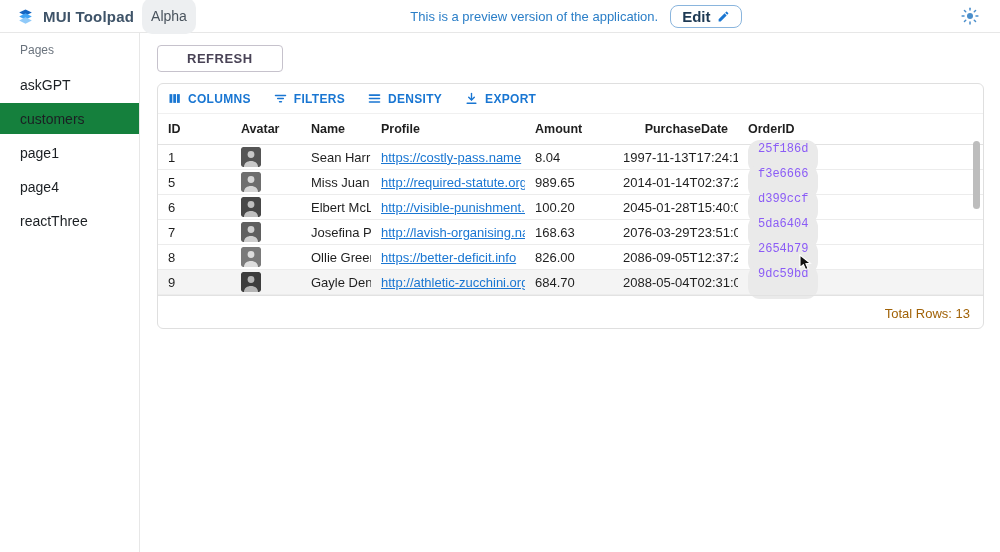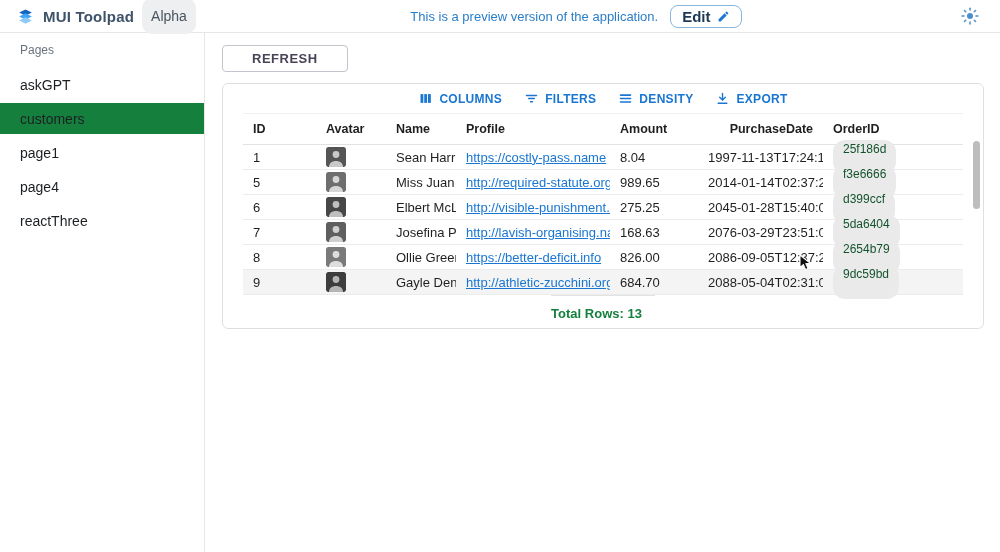--- a/index.html
+++ b/index.html
@@ -10,46 +10,46 @@
   .brand { display:flex; align-items:center; gap:8px; }
   .brand-title { font-size:15px; font-weight:bold; color:#3e5368; letter-spacing:.2px; }
   .alpha-chip { background:#edeff1; color:#49535d; font-size:14px; padding:10px 9px; border-radius:10px; }
   .topbar-center { flex:1; display:flex; align-items:center; justify-content:center; gap:12px; }
   .preview-text { font-size:13px; color:#2a7ec7; }
   .edit-btn { display:flex; align-items:center; gap:6px; border:1px solid #8ab5dd; background:#fff; border-radius:8px; height:23px; padding:0 11px; font-size:15px; font-weight:bold; color:#1d3953; cursor:pointer; }
   .theme-btn { width:28px; height:28px; border:none; background:transparent; display:flex; align-items:center; justify-content:center; cursor:pointer; }
 
   
   .shell { display:flex; height:519px; }
-  .sidebar { width:205px; border-right:1px solid #e7e7e7; padding-top:10px; flex:none; }
+  .sidebar { width:140px; border-right:1px solid #e7e7e7; padding-top:10px; flex:none; }
   .sidebar-caption { font-size:12px; color:#6a737d; padding:0 20px; margin-bottom:12px; }
   .nav-item { height:31px; display:flex; align-items:center; padding-left:20px; font-size:14px; color:#1b1f23; margin-bottom:3px; cursor:pointer; }
   .nav-item.selected { background:#15803d; }
 
   .main { flex:1; padding:12px 16px 0 17px; position:relative; }
   .refresh-btn { height:27px; padding:0 29px; background:#fff; border:1px solid #c6c2cc; border-radius:4px; font-size:13px; font-weight:bold; letter-spacing:.5px; color:#494356; cursor:pointer; font-family:"Liberation Sans",sans-serif; }
 
   
-  .grid-panel { margin-top:11px; height:246px; border:1px solid #dfdfdf; border-radius:6px; display:flex; flex-direction:column; position:relative; background:#fff; overflow:hidden;align-items:center; }
+  .grid-panel { margin-top:11px; height:246px; border:1px solid #dfdfdf; border-radius:6px; display:flex; flex-direction:column; position:relative; background:#fff; overflow:hidden; }
   .grid-toolbar { height:29px; display:flex; align-items:center; gap:22px; padding:0 9px; flex:none; }
   .gt-btn { display:flex; align-items:center; gap:6px; border:none; background:transparent; color:#1976d2; font-size:12px; font-weight:bold; letter-spacing:.3px; cursor:pointer; font-family:"Liberation Sans",sans-serif; }
 
   .grid-head, .grid-row { display:grid; grid-template-columns:73px 70px 70px 154px 88px 125px 120px 1fr; align-items:center; }
   .grid-head { height:32px; border-top:1px solid #f0f0f0; border-bottom:1px solid #e2e2e2; flex:none; }
   .hcell { font-size:12.5px; font-weight:bold; color:#1f1f1f; padding:0 10px; white-space:nowrap; overflow:hidden; }
   .hcell.right { text-align:right; }
   .grid-row { height:25px; border-bottom:1px solid #ececec; flex:none; }
   .grid-row.hovered { background:#f4f4f4; }
   .cell { font-size:13px; color:#1f1f1f; padding:0 10px; white-space:nowrap; overflow:hidden; }
   .cell.right { text-align:right; }
   .cell a { color:#1976d2; text-decoration:underline; }
   .avatar { width:20px; height:20px; border-radius:2px; display:block; }
-  .chip { display:inline-block; background:#eaeaea; border-radius:12px; height:34px; line-height:19px; padding:0 10px; font-size:12px; color:#14532d; cursor:pointer; }
+  .chip { display:inline-block; background:#eaeaea; border-radius:12px; height:34px; line-height:19px; padding:0 10px; font-size:12px; color:#8b5cf6; cursor:pointer;font-family:Liberation Mono, monospace; }
   .grid-spacer { flex:1; }
-  .grid-footer { height:35px; border-top:1px solid #e2e2e2; display:flex; align-items:center; justify-content:flex-end; padding-right:13px; font-size:13px; color:#15803d; flex:none;font-weight:bold; }
+  .grid-footer { height:35px; border-top:1px solid #e2e2e2; display:flex; align-items:center; justify-content:flex-end; padding-right:13px; font-size:13px; color:#a16207; flex:none; }
   .vscrollbar { position:absolute; right:3px; top:57px; width:7px; height:68px; background:#bdbdbd; border-radius:4px; }
 
   .cursor { position:absolute; left:799px; top:254px; pointer-events:none; z-index:10; }
 </style>
 </head>
 <body>
 
 <header class="topbar">
   <div class="brand">
     <span style="display:flex;">
@@ -198,21 +198,21 @@
         <div class="cell">6</div>
         <div class="cell">
             <svg class="avatar" viewBox="0 0 20 20">
               <rect width="20" height="20" rx="2" fill="#474747"></rect>
               <circle cx="10" cy="7.5" r="3.4" fill="#bfbfbf"></circle>
               <path d="M3 20c0-4 3.2-6 7-6s7 2 7 6z" fill="#bfbfbf"></path>
             </svg>
           </div>
         <div class="cell">Elbert McL…</div>
         <div class="cell"><a href="#">http://visible-punishment.net</a></div>
-        <div class="cell">275.25</div>
+        <div class="cell">100.20</div>
         <div class="cell right">2045-01-28T15:40:06.325Z</div>
         <div class="cell"><span class="chip">d399ccf</span></div>
         <div class="cell"></div>
       </div>
       <div class="grid-row">
         <div class="cell">7</div>
         <div class="cell">
             <svg class="avatar" viewBox="0 0 20 20">
               <rect width="20" height="20" rx="2" fill="#5f5f5f"></rect>
               <circle cx="10" cy="7.5" r="3.4" fill="#cfcfcf"></circle>

